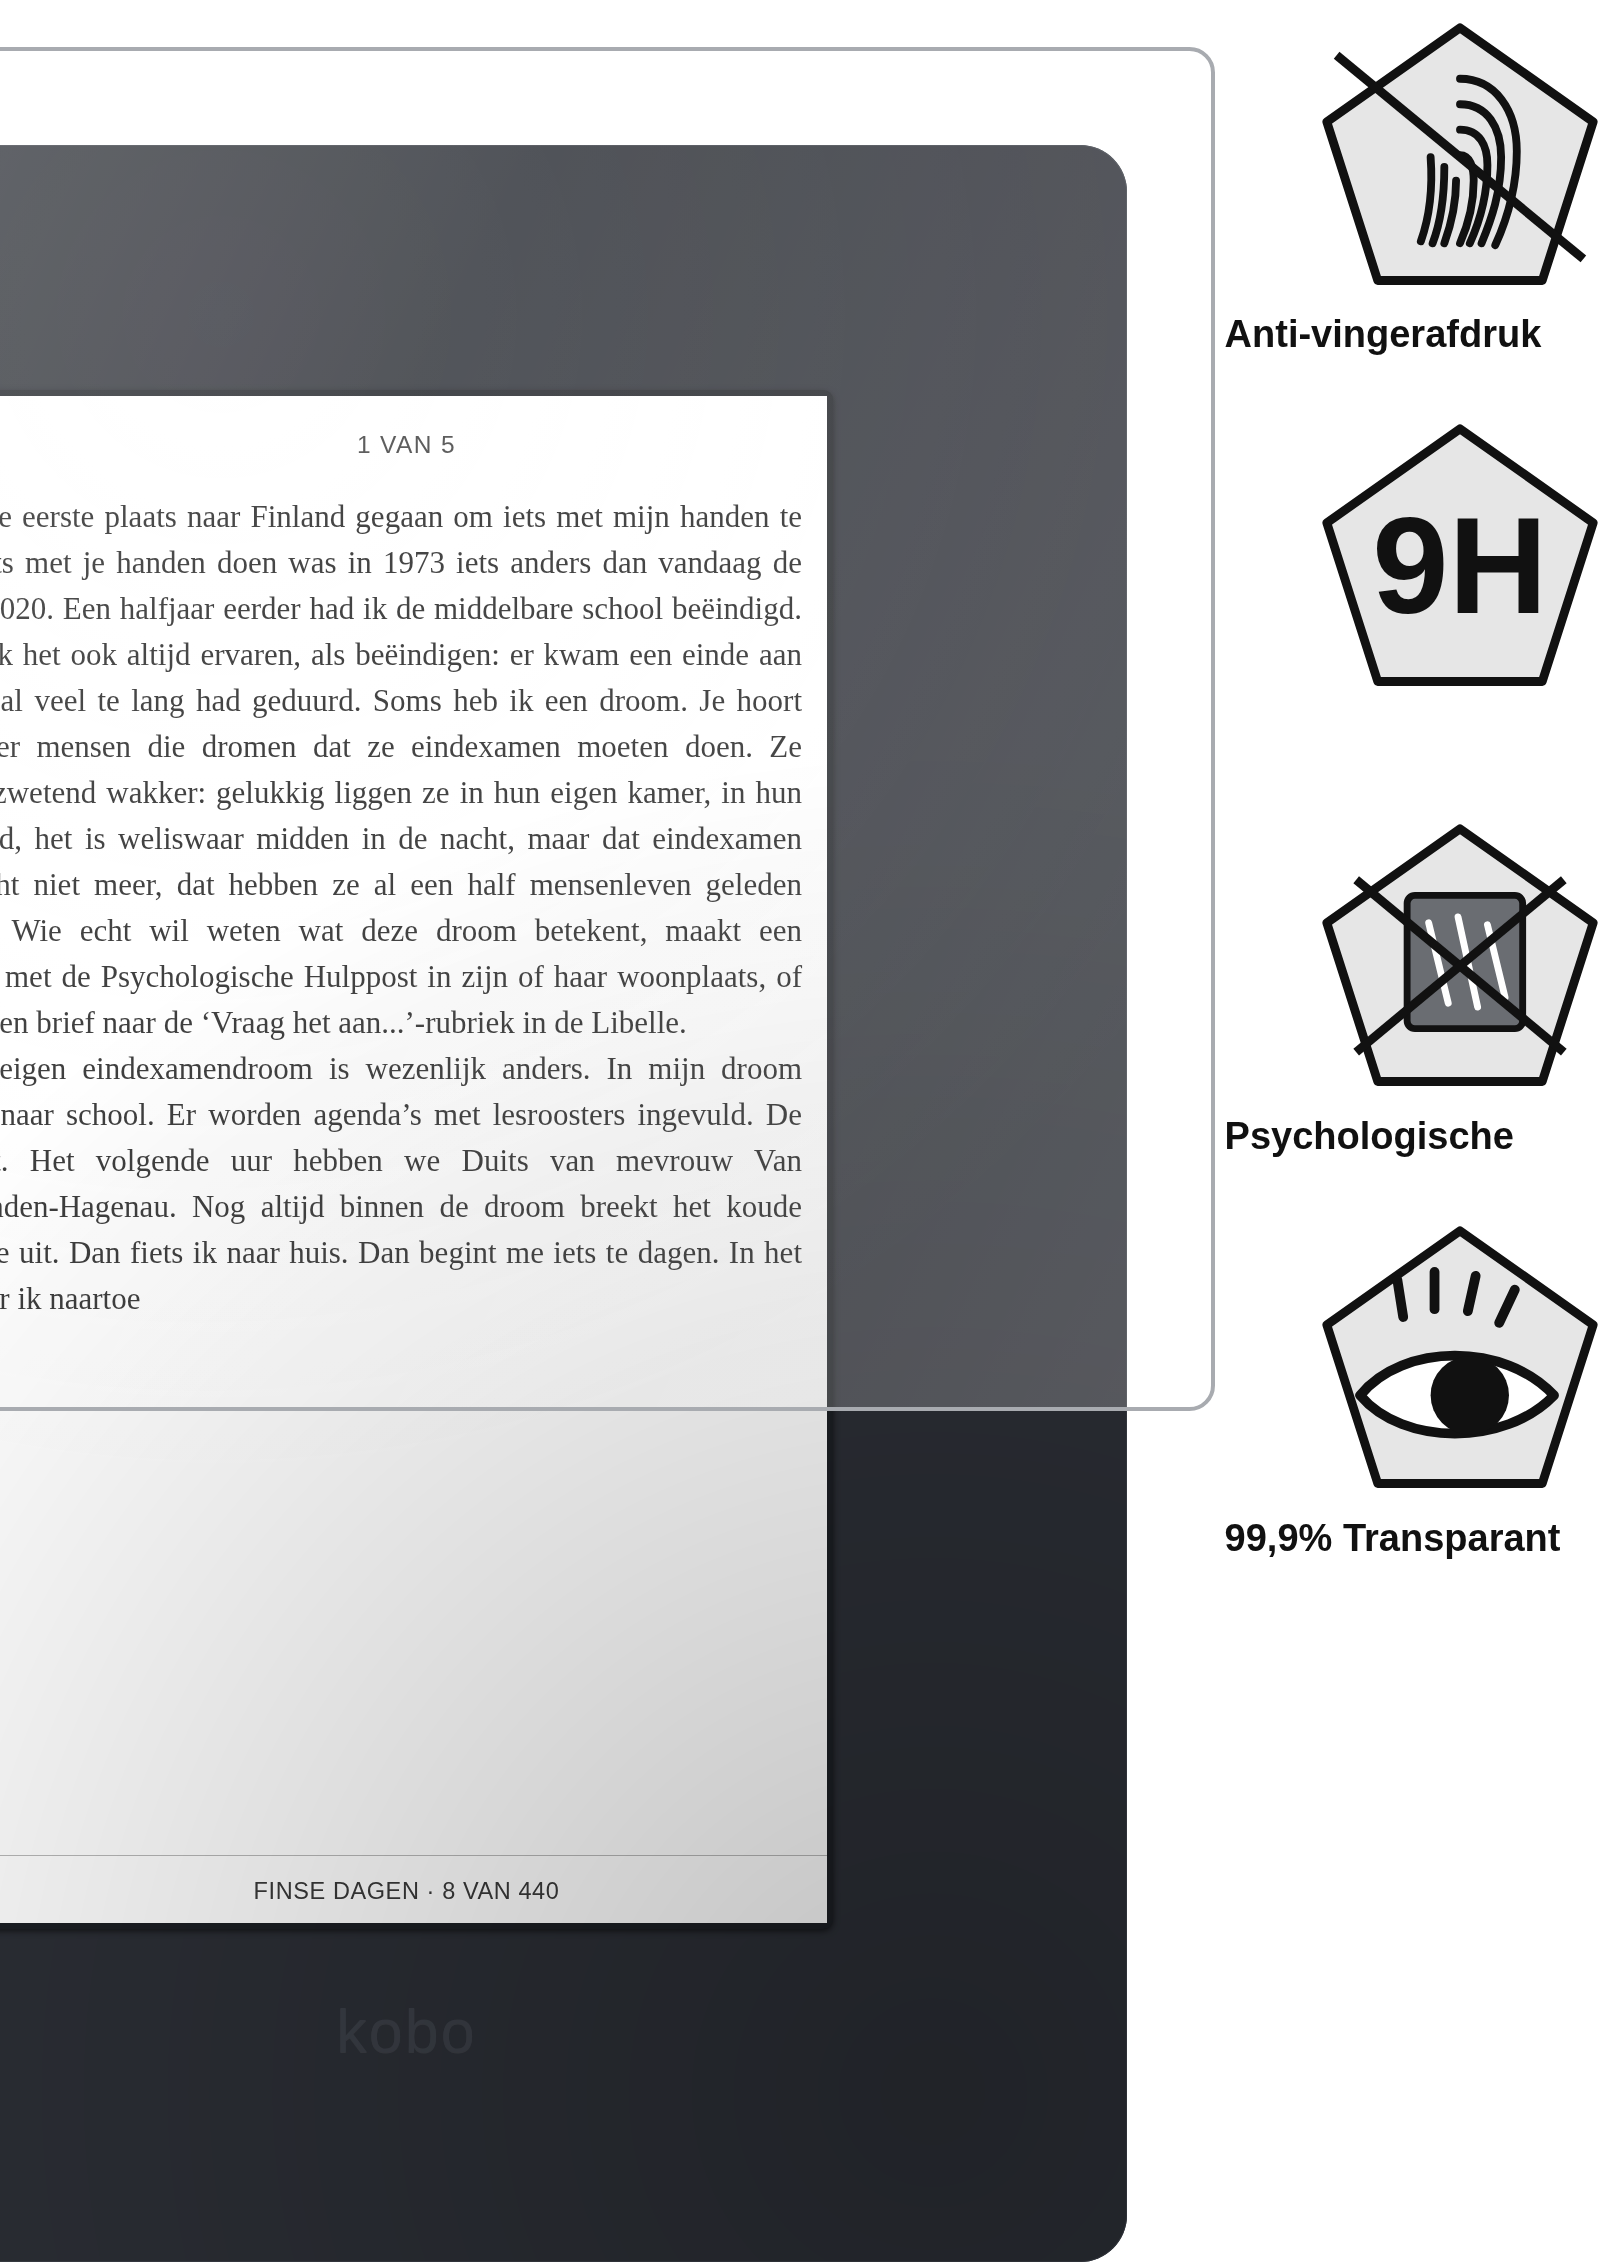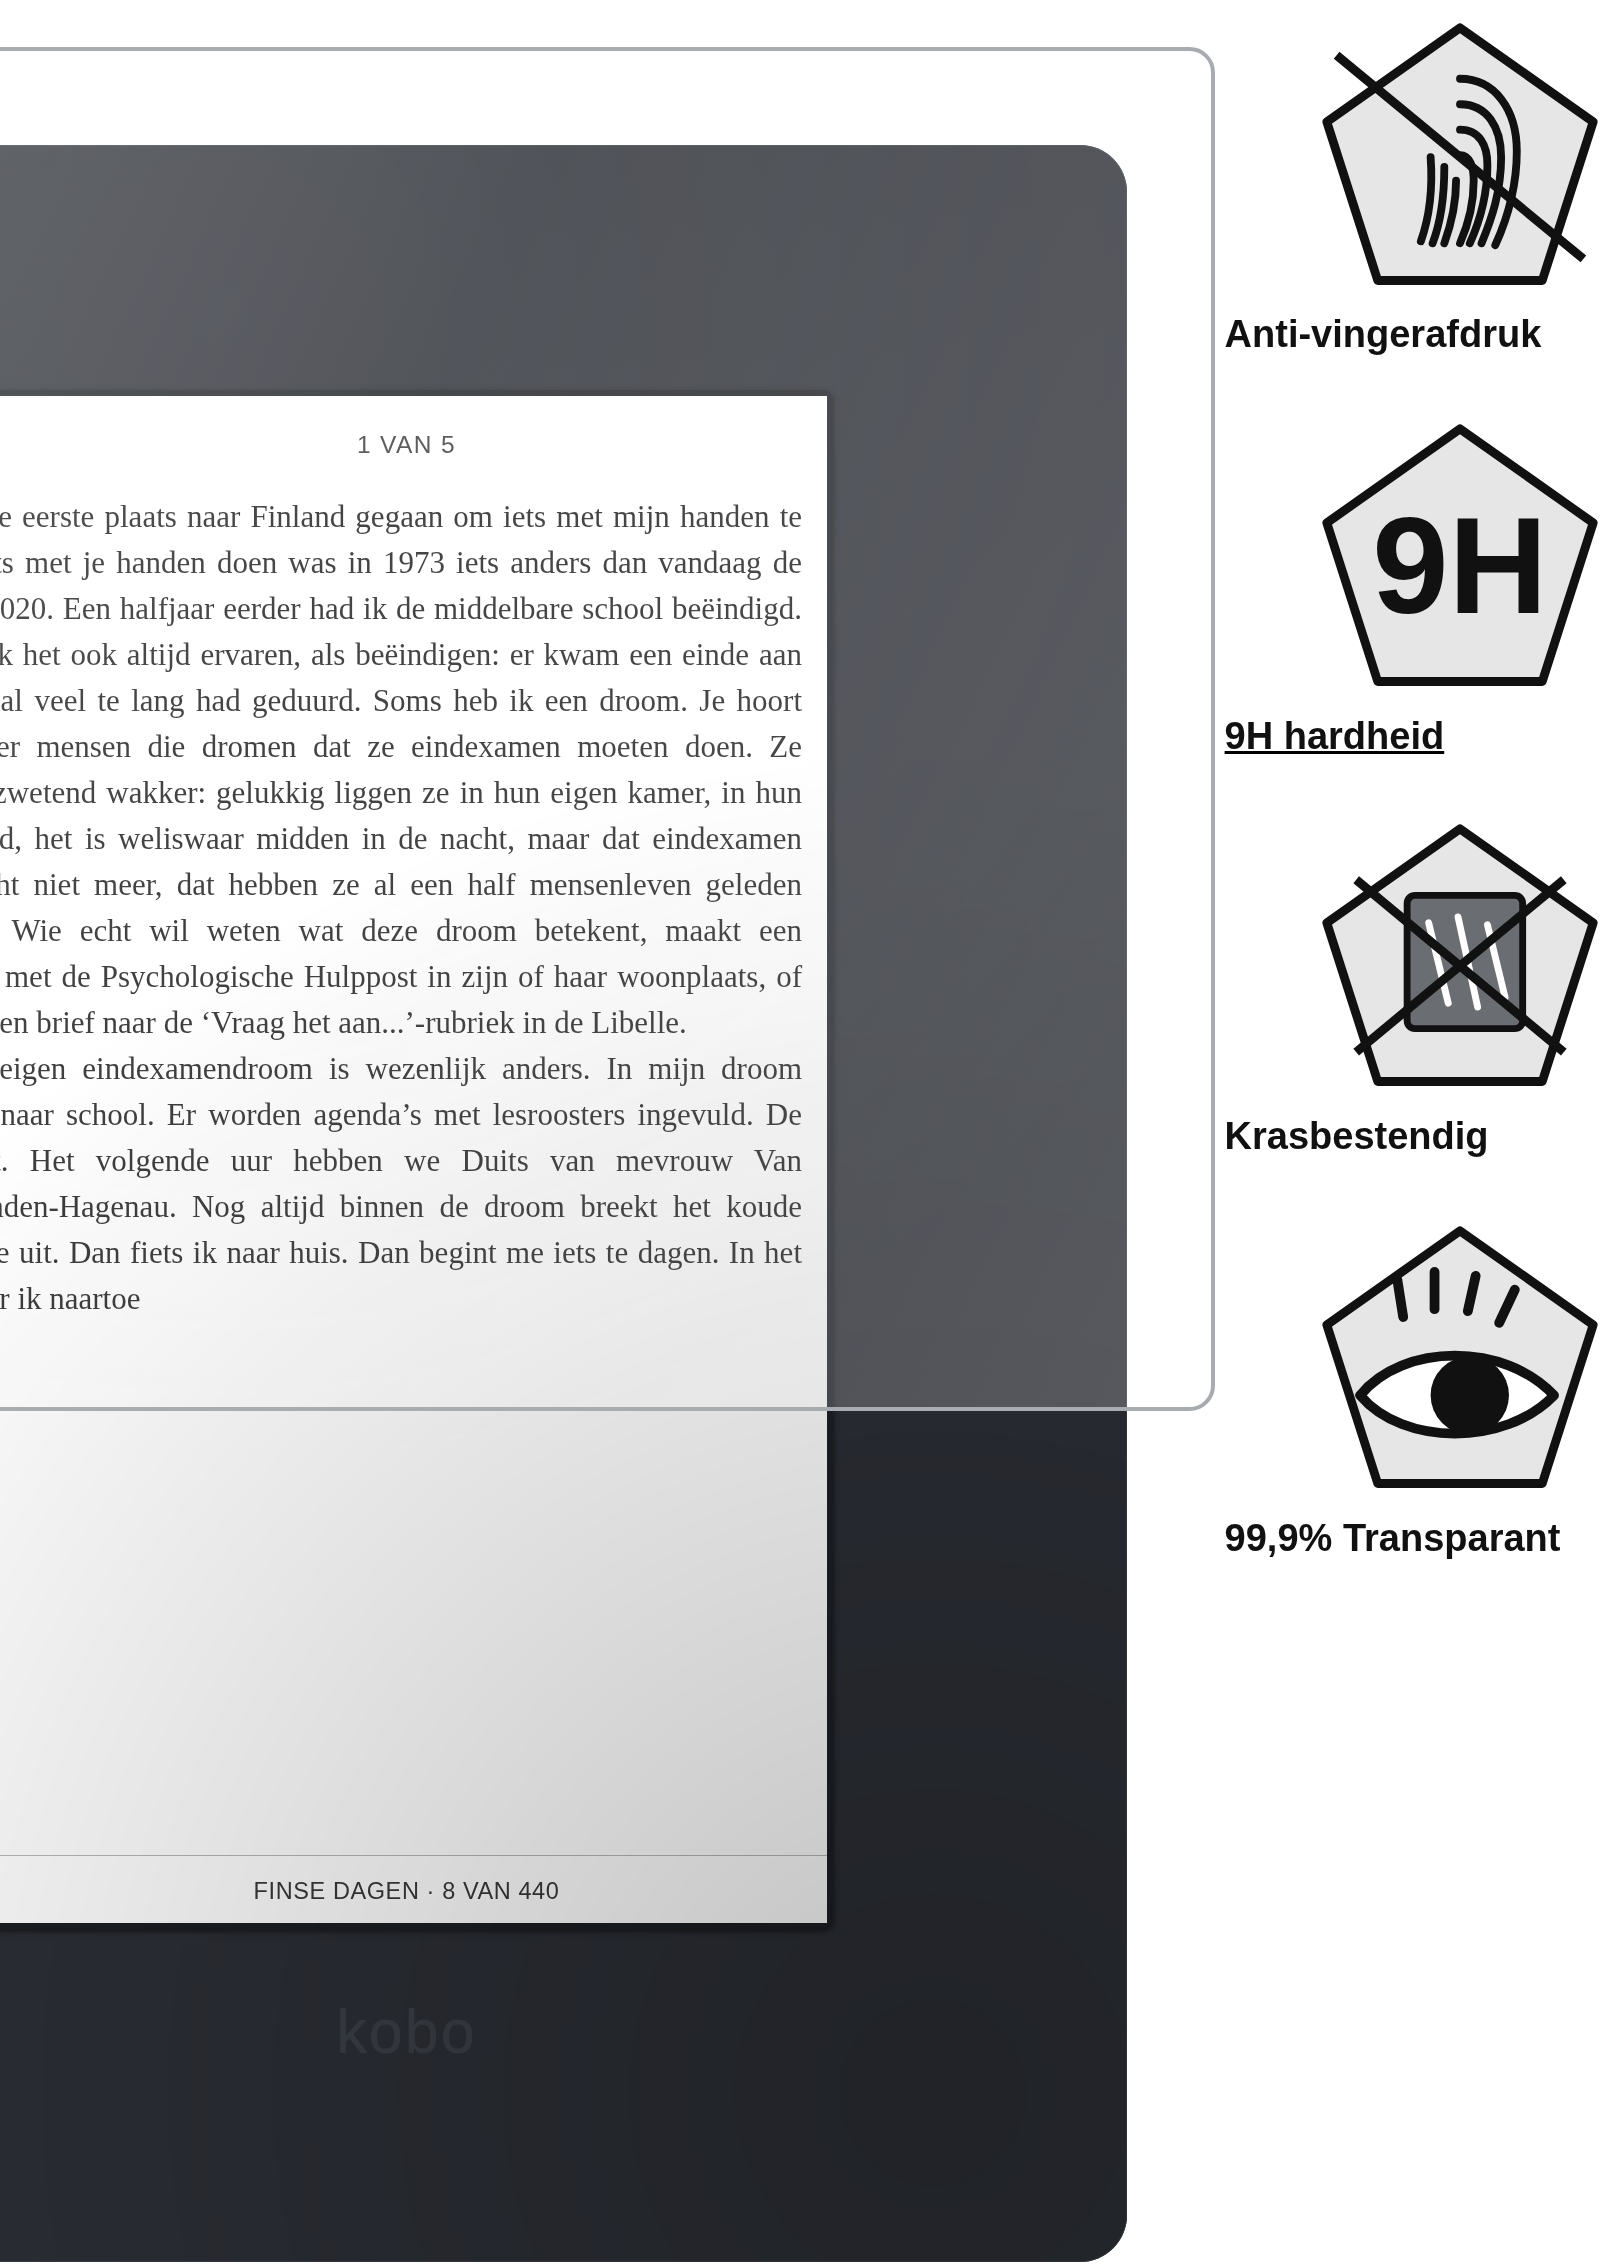--- a/index.html
+++ b/index.html
@@ -229,38 +229,37 @@
     <div class="caption">Anti-vingerafdruk</div>
   </div>
 
   <div class="feature" id="feature-1">
     <div class="badge">
       <svg viewBox="0 0 300 290">
         <path d="M150 8 L286 104 L234 266 L66 266 L14 104 Z" fill="#e6e6e6" stroke="#111" stroke-width="9" stroke-linejoin="round"></path>
         <text x="150" y="196" font-family="Liberation Sans, sans-serif" font-size="140" font-weight="bold" text-anchor="middle" fill="#111">9H</text>
       </svg>
     </div>
-    <div class="caption">9H hardheid</div>
   </div>
 
   <div class="feature" id="feature-2">
     <div class="badge">
       <svg viewBox="0 0 300 290">
         <path d="M150 8 L286 104 L234 266 L66 266 L14 104 Z" fill="#e6e6e6" stroke="#111" stroke-width="9" stroke-linejoin="round"></path>
         <rect x="96" y="76" width="118" height="136" rx="8" fill="#6a6d72" stroke="#111" stroke-width="7"></rect>
         <g stroke="#fff" stroke-width="7" stroke-linecap="round">
           <path d="M118 104 L138 186"></path>
           <path d="M148 98 L168 190"></path>
           <path d="M178 106 L196 180"></path>
         </g>
         <line x1="44" y1="60" x2="256" y2="236" stroke="#111" stroke-width="9"></line>
         <line x1="256" y1="60" x2="44" y2="236" stroke="#111" stroke-width="9"></line>
       </svg>
     </div>
-    <div class="caption">Krasbestendig</div>
+    <div class="caption">Psychologische</div>
   </div>
 
   <div class="feature" id="feature-3">
     <div class="badge">
       <svg viewBox="0 0 300 290">
         <path d="M150 8 L286 104 L234 266 L66 266 L14 104 Z" fill="#e6e6e6" stroke="#111" stroke-width="9" stroke-linejoin="round"></path>
         <g stroke="#111" stroke-width="10" stroke-linecap="round">
           <path d="M92 96 L86 58"></path>
           <path d="M124 88 L124 50"></path>
           <path d="M158 90 L166 54"></path>

